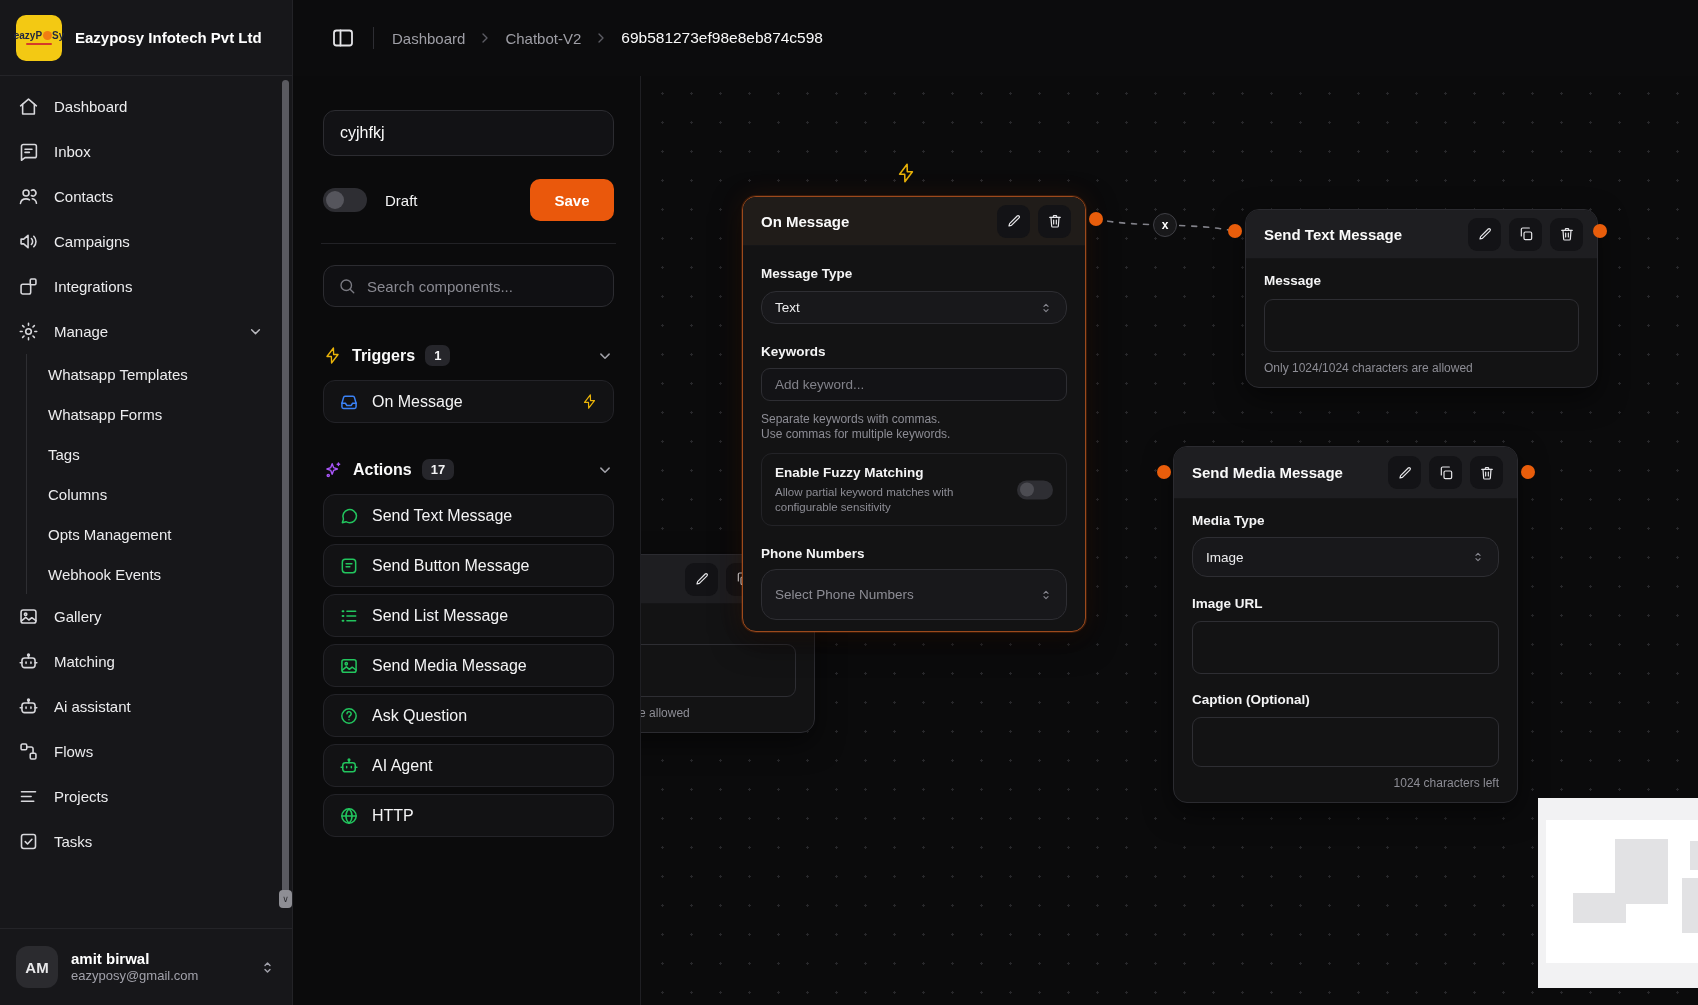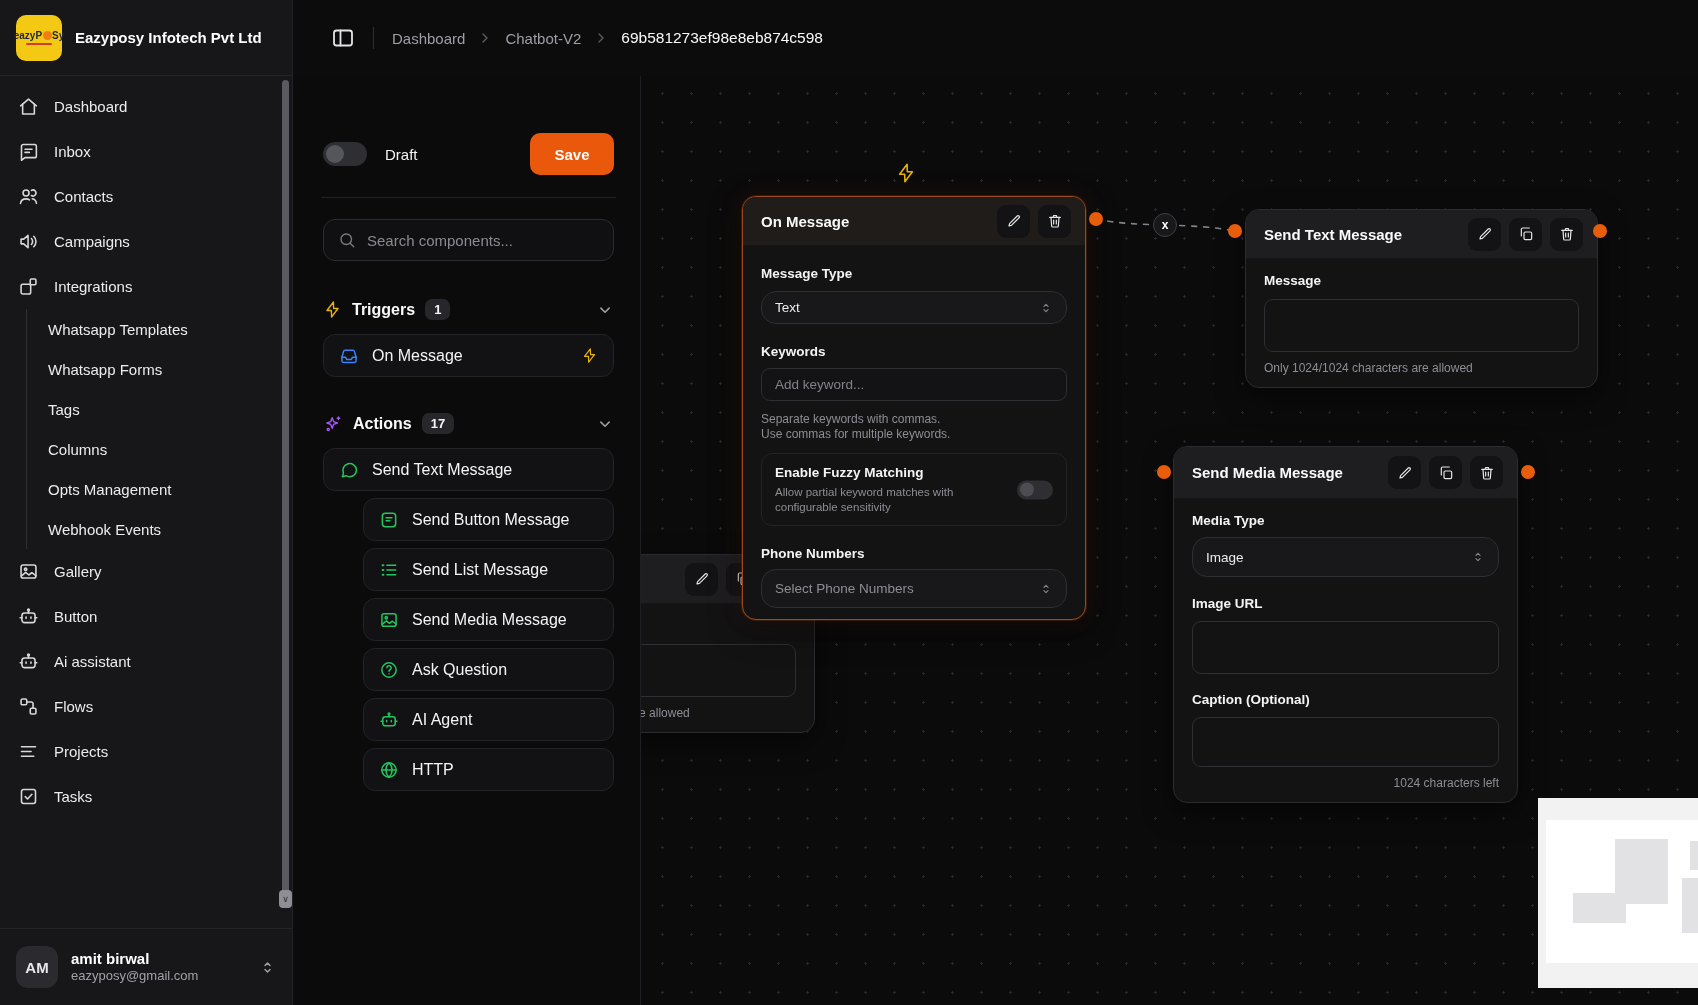--- a/index.html
+++ b/index.html
@@ -57,21 +57,21 @@
   .search-box .ic { color:#7a7a82; flex:0 0 auto; }
   .search-box input { flex:1; border:none; background:transparent; outline:none; color:#e4e4e7; font-size:15px; font-family:inherit; }
   .search-box input::placeholder { color:#8a8a92; }
   .sect-head { display:flex; align-items:center; gap:10px; margin-top:38px; }
   .sect-head .ic-trig { color:#eab308; }
   .sect-head .ic-act { color:#a855f7; }
   .sect-title { font-size:16px; font-weight:bold; color:#fafafa; }
   .count-badge { background:#26262b; border-radius:7px; padding:3px 9px; font-size:13px; font-weight:bold; color:#f4f4f5; }
   .sect-chev { margin-left:auto; color:#a1a1a8; cursor:pointer; }
   .comp-item { margin-top:14px; height:43px; border:1px solid #232328; border-radius:12px; background:#121214; display:flex; align-items:center; gap:13px; padding:0 15px; cursor:pointer; }
-  .comp-item + .comp-item { margin-top:7px;margin-left:40px; }
+  .comp-item + .comp-item { margin-top:7px; }
   .comp-item .ic-blue { color:#3b82f6; } .comp-item .ic-green { color:#22c55e; }
   .comp-label { font-size:16px; color:#f4f4f5; }
   .comp-item .trail { margin-left:auto; color:#eab308; }
 
   
   .canvas { position:absolute; left:641px; top:76px; right:0; bottom:0;
     background-image:radial-gradient(#28282b 1.2px, transparent 1.4px);
     background-size:29px 29px; background-position:7px 3px; overflow:hidden; z-index:10; }
   .node { position:absolute; background:#131314; border:1px solid #2b2b30; border-radius:14px; overflow:hidden; box-shadow:0 10px 28px rgba(0,0,0,.5); }
   .node-header { height:49px; background:#1e1e21; border-bottom:1px solid #151517; display:flex; align-items:center; padding:0 14px 0 18px; }
@@ -198,21 +198,21 @@
         <div class="helper" style="margin-top:11px;">Separate keywords with commas.</div>
         <div class="helper">Use commas for multiple keywords.</div>
         <div class="fuzzy-box">
           <div class="f-label">Enable Fuzzy Matching</div>
           <div class="fuzzy-desc">Allow partial keyword matches with configurable sensitivity</div>
           <div class="toggle sm">
               <div class="knob"></div>
             </div>
         </div>
         <div class="f-label" style="margin-top:20px; margin-bottom:8px;">Phone Numbers</div>
-        <div class="f-select placeholder" style="height:39px;">
+        <div class="f-select placeholder" style="height:51px;">
           <span>Select Phone Numbers</span>
           <svg class="ic chevud" width="14" height="14" viewBox="0 0 24 24" fill="none" stroke="currentColor" stroke-width="2" stroke-linecap="round" stroke-linejoin="round">
               <path d="M8.5 9.2L12 5.7l3.5 3.5M8.5 14.8L12 18.3l3.5-3.5"></path>
             </svg>
         </div>
       </div>
     </div>
 
     <div class="node send-text">
       <div class="node-header">
@@ -311,20 +311,21 @@
         </svg>
       <span class="crumb">Chatbot-V2</span>
       <svg class="ic crumb-sep" width="16" height="16" viewBox="0 0 24 24" fill="none" stroke="currentColor" stroke-width="2" stroke-linecap="round" stroke-linejoin="round">
           <path d="M9 6l6 6-6 6"></path>
         </svg>
       <span class="crumb-current">69b581273ef98e8eb874c598</span>
     </nav>
   </header>
 
   <section class="panel">
+    <input class="name-input" value="cyjhfkj" style="">
     <div class="draft-row">
       <div class="toggle">
           <div class="knob"></div>
         </div>
       <span class="draft-label">Draft</span>
       <button class="save-btn">Save</button>
     </div>
     <div class="panel-div"></div>
     <div class="search-box">
       <svg class="ic" width="18" height="18" viewBox="0 0 24 24" fill="none" stroke="currentColor" stroke-width="1.8" stroke-linecap="round">
@@ -469,20 +470,30 @@
             <path d="M18 6a8.4 8.4 0 010 12"></path>
           </svg>
         <span>Campaigns</span>
       </div>
       <div class="nav-item">
         <svg class="ic" width="21" height="21" viewBox="0 0 24 24" fill="none" stroke="currentColor" stroke-width="1.8" stroke-linecap="round" stroke-linejoin="round">
             <rect x="3.5" y="9.5" width="11" height="11" rx="2"></rect>
             <rect x="14" y="3.5" width="6.5" height="6.5" rx="1.3"></rect>
           </svg>
         <span>Integrations</span>
+      </div>
+      <div class="nav-item">
+        <svg class="ic" width="21" height="21" viewBox="0 0 24 24" fill="none" stroke="currentColor" stroke-width="1.8" stroke-linecap="round" stroke-linejoin="round">
+            <circle cx="12" cy="12" r="3.2"></circle>
+            <path d="M12 2.6v2.2M12 19.2v2.2M2.6 12h2.2M19.2 12h2.2M5.3 5.3l1.6 1.6M17.1 17.1l1.6 1.6M18.7 5.3l-1.6 1.6M6.9 17.1l-1.6 1.6"></path>
+          </svg>
+        <span>Manage</span>
+        <svg class="ic chev-end" width="17" height="17" viewBox="0 0 24 24" fill="none" stroke="currentColor" stroke-width="2" stroke-linecap="round" stroke-linejoin="round">
+            <path d="M6.5 9.5l5.5 5.5 5.5-5.5"></path>
+          </svg>
       </div>
       <div class="submenu">
         <div class="sub-item">
             <span>Whatsapp Templates</span>
           </div>
         <div class="sub-item">
             <span>Whatsapp Forms</span>
           </div>
         <div class="sub-item">
             <span>Tags</span>
@@ -506,21 +517,21 @@
         <span>Gallery</span>
       </div>
       <div class="nav-item">
         <svg class="ic" width="21" height="21" viewBox="0 0 24 24" fill="none" stroke="currentColor" stroke-width="1.8" stroke-linecap="round" stroke-linejoin="round">
             <rect x="4.5" y="8" width="15" height="11" rx="3"></rect>
             <path d="M12 8V5.8"></path>
             <circle cx="12" cy="4.6" r="1"></circle>
             <path d="M9.2 12.5v1.6M14.8 12.5v1.6"></path>
             <path d="M2.5 13.5h2M19.5 13.5h2"></path>
           </svg>
-        <span>Button</span>
+        <span>Matching</span>
       </div>
       <div class="nav-item">
         <svg class="ic" width="21" height="21" viewBox="0 0 24 24" fill="none" stroke="currentColor" stroke-width="1.8" stroke-linecap="round" stroke-linejoin="round">
             <rect x="4.5" y="8" width="15" height="11" rx="3"></rect>
             <path d="M12 8V5.8"></path>
             <circle cx="12" cy="4.6" r="1"></circle>
             <path d="M9.2 12.5v1.6M14.8 12.5v1.6"></path>
             <path d="M2.5 13.5h2M19.5 13.5h2"></path>
           </svg>
         <span>Ai assistant</span>

